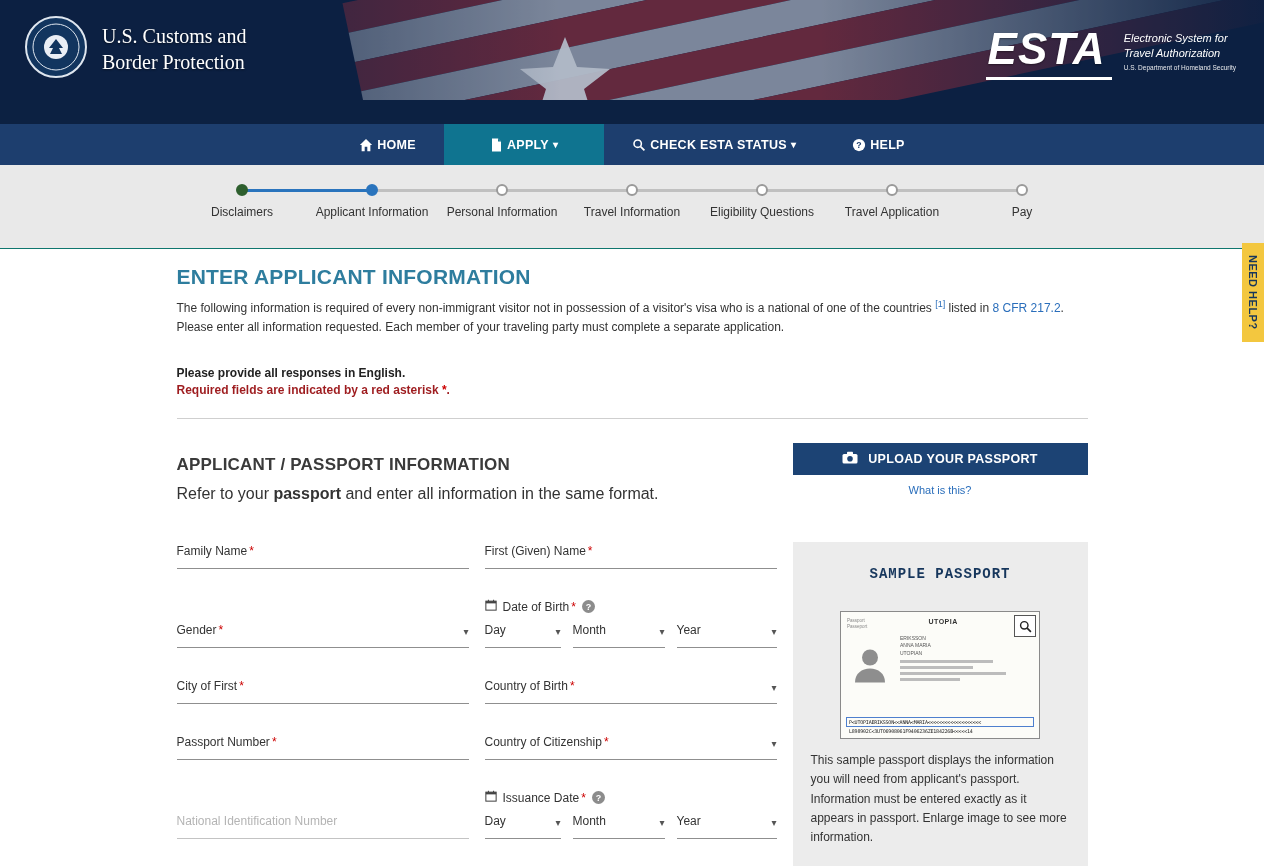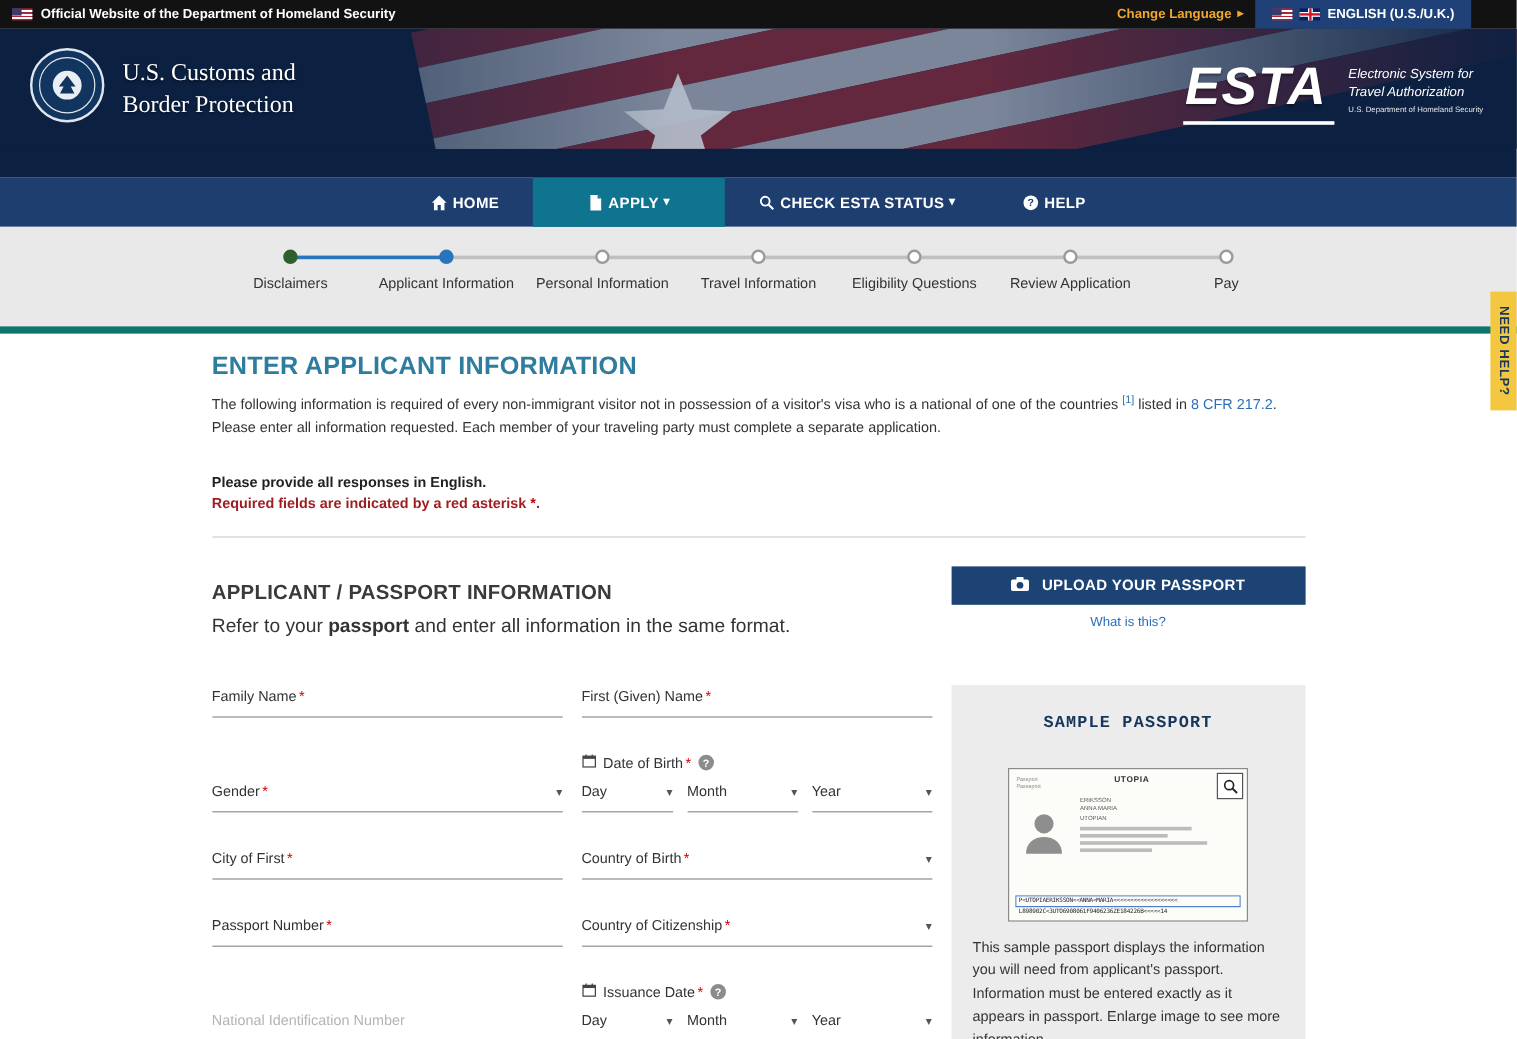--- a/index.html
+++ b/index.html
@@ -42,21 +42,21 @@
 
   
   .nav { height:41px; background:#1d3e6e; display:flex; justify-content:center; }
   .nav-inner { display:flex; height:100%; }
   .nav-item { display:flex; align-items:center; gap:4px; padding:0 28px; color:#fff; font-size:12.5px; font-weight:bold; letter-spacing:.3px; cursor:pointer; }
   .nav-item.active { background:#0f7490; padding:0 46px; }
   .nicon { display:flex; align-items:center; }
   .caret { font-size:10px; line-height:1; }
 
   
-  .progress { background:#e9e9e9; padding:19px 0 29px; border-bottom:6px solid #0f766e; }
+  .progress { background:#e9e9e9; padding:19px 0 29px; border-bottom:1px solid #0f766e; }
   .steps { display:flex; width:910px; margin:0 auto; }
   .step { width:130px; position:relative; text-align:center; }
   .step + .step::before { content:""; position:absolute; top:5px; right:65px; width:130px; height:3px; background:#c0c0c0; }
   .step.active::before { background:#2a74bd; }
   .dot { display:block; width:12px; height:12px; border-radius:50%; background:#fff; border:2px solid #9a9a9a; margin:0 auto; position:relative; z-index:1; }
   .step.done .dot { background:#2e5f2e; border-color:#2e5f2e; }
   .step.active .dot { background:#2a74bd; border-color:#2a74bd; }
   .step-label { margin-top:9px; font-size:12px; color:#333; }
 
   
@@ -110,35 +110,20 @@
   .pc-mrz { position:absolute; left:5px; right:5px; bottom:4px; font-family:"DejaVu Sans Mono", monospace; font-size:5px; letter-spacing:-.2px; color:#222; white-space:nowrap; overflow:hidden; }
   .mrz1 { border:1px solid #4d7fce; padding:1px 2px; margin-bottom:1px; }
   .mrz2 { padding:0 3px; }
   .sample-desc { font-size:12px; line-height:1.6; margin-top:12px; color:#333; }
 </style>
 </head>
 <body>
 
 <div class="page">
 
-  <div class="topbar">
-    <span class="flag-us"></span>
-    <span class="topbar-text">Official Website of the Department of Homeland Security</span>
-    <div class="topbar-right">
-      <a class="change-lang">
-        <span>Change Language</span>
-        <span class="caret">▸</span>
-      </a>
-      <div class="lang-box">
-        <span class="flag-us"></span>
-        <span class="flag-uk"></span>
-        <span>ENGLISH (U.S./U.K.)</span>
-      </div>
-    </div>
-  </div>
 
   <div class="hero">
     <svg class="hero-art" viewBox="0 0 1264 100" preserveAspectRatio="none">
       <defs>
         <linearGradient id="fadeL" x1="0" y1="0" x2="1" y2="0">
           <stop offset="0" stop-color="#0c2142" stop-opacity="1"></stop>
           <stop offset="1" stop-color="#0c2142" stop-opacity="0"></stop>
         </linearGradient>
         <linearGradient id="fadeR" x1="0" y1="0" x2="1" y2="0">
           <stop offset="0" stop-color="#0c2142" stop-opacity="0"></stop>
@@ -243,21 +228,21 @@
       <div class="step">
         <span class="dot"></span>
         <div class="step-label">Travel Information</div>
       </div>
       <div class="step">
         <span class="dot"></span>
         <div class="step-label">Eligibility Questions</div>
       </div>
       <div class="step">
         <span class="dot"></span>
-        <div class="step-label">Review Application</div>
+        <div class="step-label">Travel Application</div>
       </div>
       <div class="step">
         <span class="dot"></span>
         <div class="step-label">Pay</div>
       </div>
     </div>
   </div>
 
   <div class="need-help">NEED HELP?</div>
 

